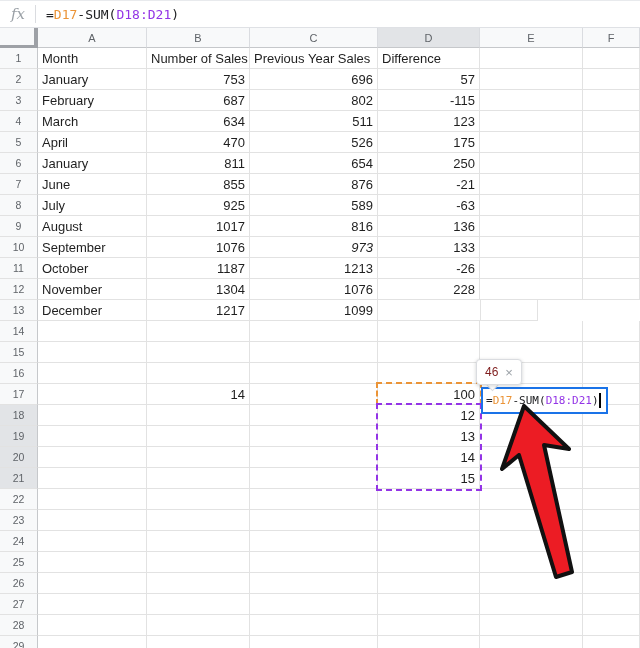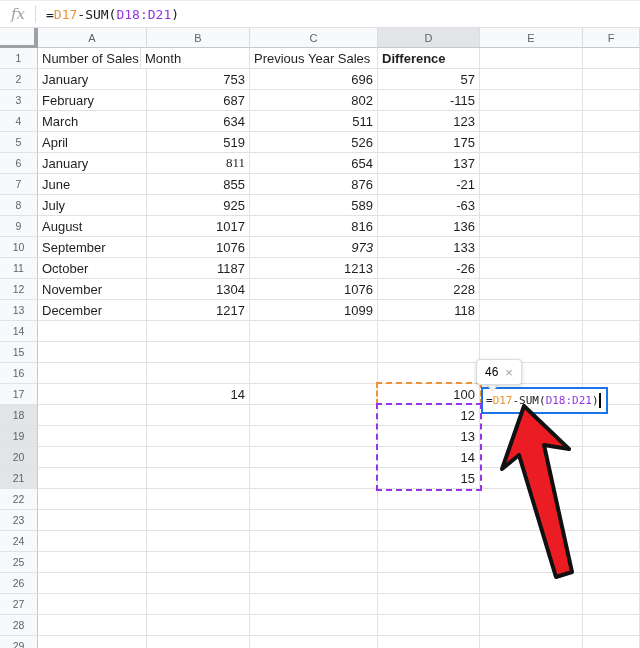--- a/index.html
+++ b/index.html
@@ -94,24 +94,24 @@
   <div class="col-h" style="width: 109px;">A</div>
       <div class="col-h" style="width: 103px;">B</div>
       <div class="col-h" style="width: 128px;">C</div>
       <div class="col-h hl" style="width: 102px;">D</div>
       <div class="col-h" style="width: 103px;">E</div>
       <div class="col-h" style="width: 57px;">F</div>
     </div>
   <div id="rows">
       <div class="row">
         <div class="row-h">1</div>
+        <div class="cell" style="width: 109px;">Month</div>
         <div class="cell" style="width: 103px;">Number of Sales</div>
-        <div class="cell" style="width: 109px;">Month</div>
         <div class="cell" style="width: 128px;">Previous Year Sales</div>
-        <div class="cell" style="width: 102px; font-weight: bold;">Difference</div>
+        <div class="cell" style="width: 102px;">Difference</div>
         <div class="cell" style="width: 103px;"></div>
         <div class="cell" style="width: 57px;"></div>
       </div>
       <div class="row">
         <div class="row-h">2</div>
         <div class="cell" style="width: 109px;">January</div>
         <div class="cell num" style="width: 103px;">753</div>
         <div class="cell num" style="width: 128px;">696</div>
         <div class="cell num" style="width: 102px;">57</div>
         <div class="cell" style="width: 103px;"></div>
@@ -131,32 +131,32 @@
         <div class="cell" style="width: 109px;">March</div>
         <div class="cell num" style="width: 103px;">634</div>
         <div class="cell num" style="width: 128px;">511</div>
         <div class="cell num" style="width: 102px;">123</div>
         <div class="cell" style="width: 103px;"></div>
         <div class="cell" style="width: 57px;"></div>
       </div>
       <div class="row">
         <div class="row-h">5</div>
         <div class="cell" style="width: 109px;">April</div>
-        <div class="cell num" style="width: 103px;">519</div>
+        <div class="cell num" style="width: 103px;">470</div>
         <div class="cell num" style="width: 128px;">526</div>
         <div class="cell num" style="width: 102px;">175</div>
         <div class="cell" style="width: 103px;"></div>
         <div class="cell" style="width: 57px;"></div>
       </div>
       <div class="row">
         <div class="row-h">6</div>
         <div class="cell" style="width: 109px;">January</div>
-        <div class="cell num" style="width: 103px; font-family: Liberation Serif, serif;">811</div>
+        <div class="cell num" style="width: 103px;">811</div>
         <div class="cell num" style="width: 128px;">654</div>
-        <div class="cell num" style="width: 102px;">137</div>
+        <div class="cell num" style="width: 102px;">250</div>
         <div class="cell" style="width: 103px;"></div>
         <div class="cell" style="width: 57px;"></div>
       </div>
       <div class="row">
         <div class="row-h">7</div>
         <div class="cell" style="width: 109px;">June</div>
         <div class="cell num" style="width: 103px;">855</div>
         <div class="cell num" style="width: 128px;">876</div>
         <div class="cell num" style="width: 102px;">-21</div>
         <div class="cell" style="width: 103px;"></div>
@@ -205,21 +205,20 @@
         <div class="cell num" style="width: 128px;">1076</div>
         <div class="cell num" style="width: 102px;">228</div>
         <div class="cell" style="width: 103px;"></div>
         <div class="cell" style="width: 57px;"></div>
       </div>
       <div class="row">
         <div class="row-h">13</div>
         <div class="cell" style="width: 109px;">December</div>
         <div class="cell num" style="width: 103px;">1217</div>
         <div class="cell num" style="width: 128px;">1099</div>
-        <div class="cell num" style="width: 102px;">118</div>
         <div class="cell" style="width: 103px;"></div>
         <div class="cell" style="width: 57px;"></div>
       </div>
       <div class="row">
         <div class="row-h">14</div>
         <div class="cell" style="width: 109px;"></div>
         <div class="cell" style="width: 103px;"></div>
         <div class="cell" style="width: 128px;"></div>
         <div class="cell" style="width: 102px;"></div>
         <div class="cell" style="width: 103px;"></div>
@@ -365,19 +364,19 @@
 
 <div class="range-ref" id="ref-cell" style="border-color: rgb(235, 148, 55);"></div>
 <div class="range-ref" id="ref-range" style="border-color: rgb(147, 52, 230);"></div>
 
 <div class="cell-editor" id="editor" style="border-color: rgb(26, 115, 232);">
   <span id="editor-formula"><span>=</span><span style="color: rgb(235, 148, 55);">D17</span><span>-SUM(</span><span style="color: rgb(147, 52, 230);">D18:D21</span><span>)</span></span><span class="cursor"></span>
 </div>
 
 <div class="tooltip-pointer"></div>
 <div class="result-tooltip">
-  <span class="preview-value" id="preview-value" style="color: #000000;">46</span>
+  <span class="preview-value" id="preview-value" style="color: #7f1d1d;">46</span>
   <span class="close-x">×</span>
 </div>
 
 <svg id="arrow" width="85" height="185" viewBox="0 0 85 185">
   <polygon id="arrow-poly" points="29,8 74,51 49,47 77,174 61,179 24,57 7,71" fill="#EC1C24" stroke="#111111" stroke-width="4" stroke-linejoin="round"></polygon>
 </svg>
 
 </body></html>

